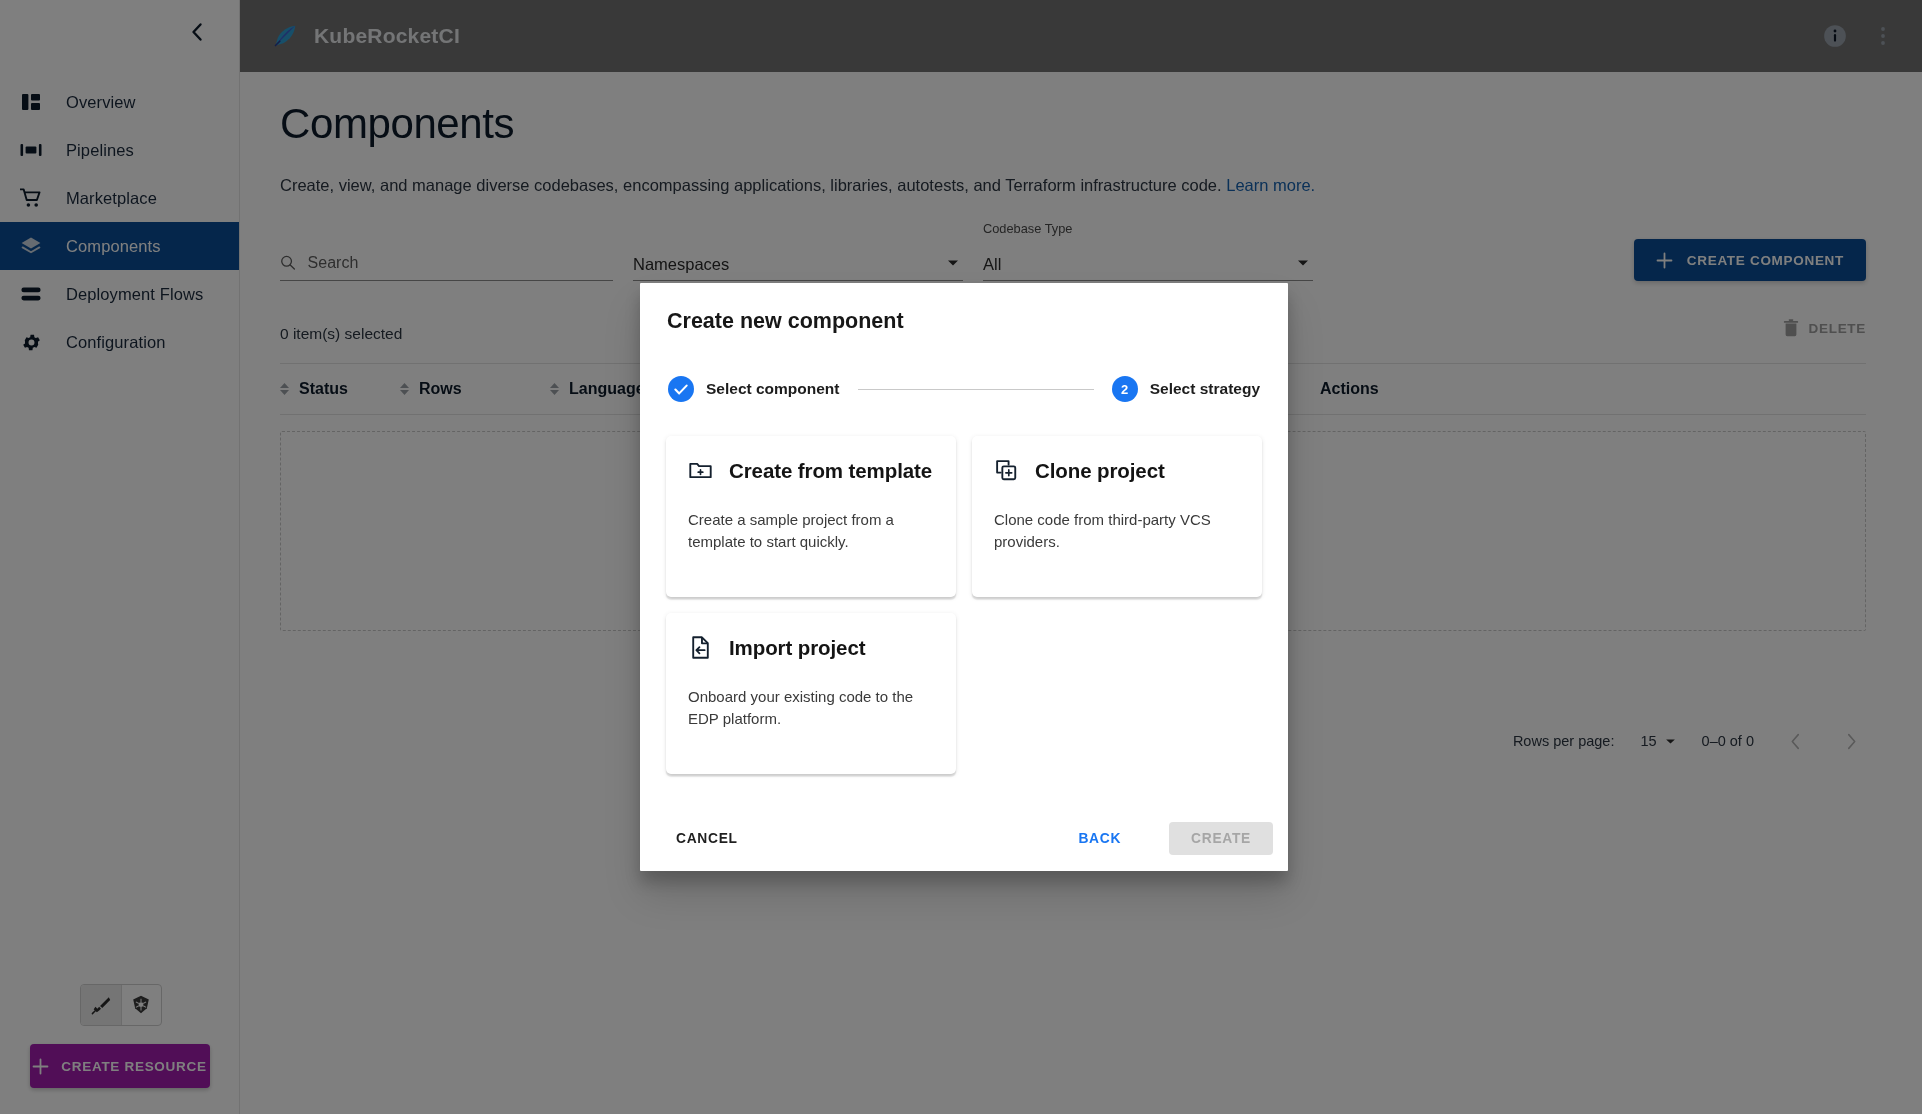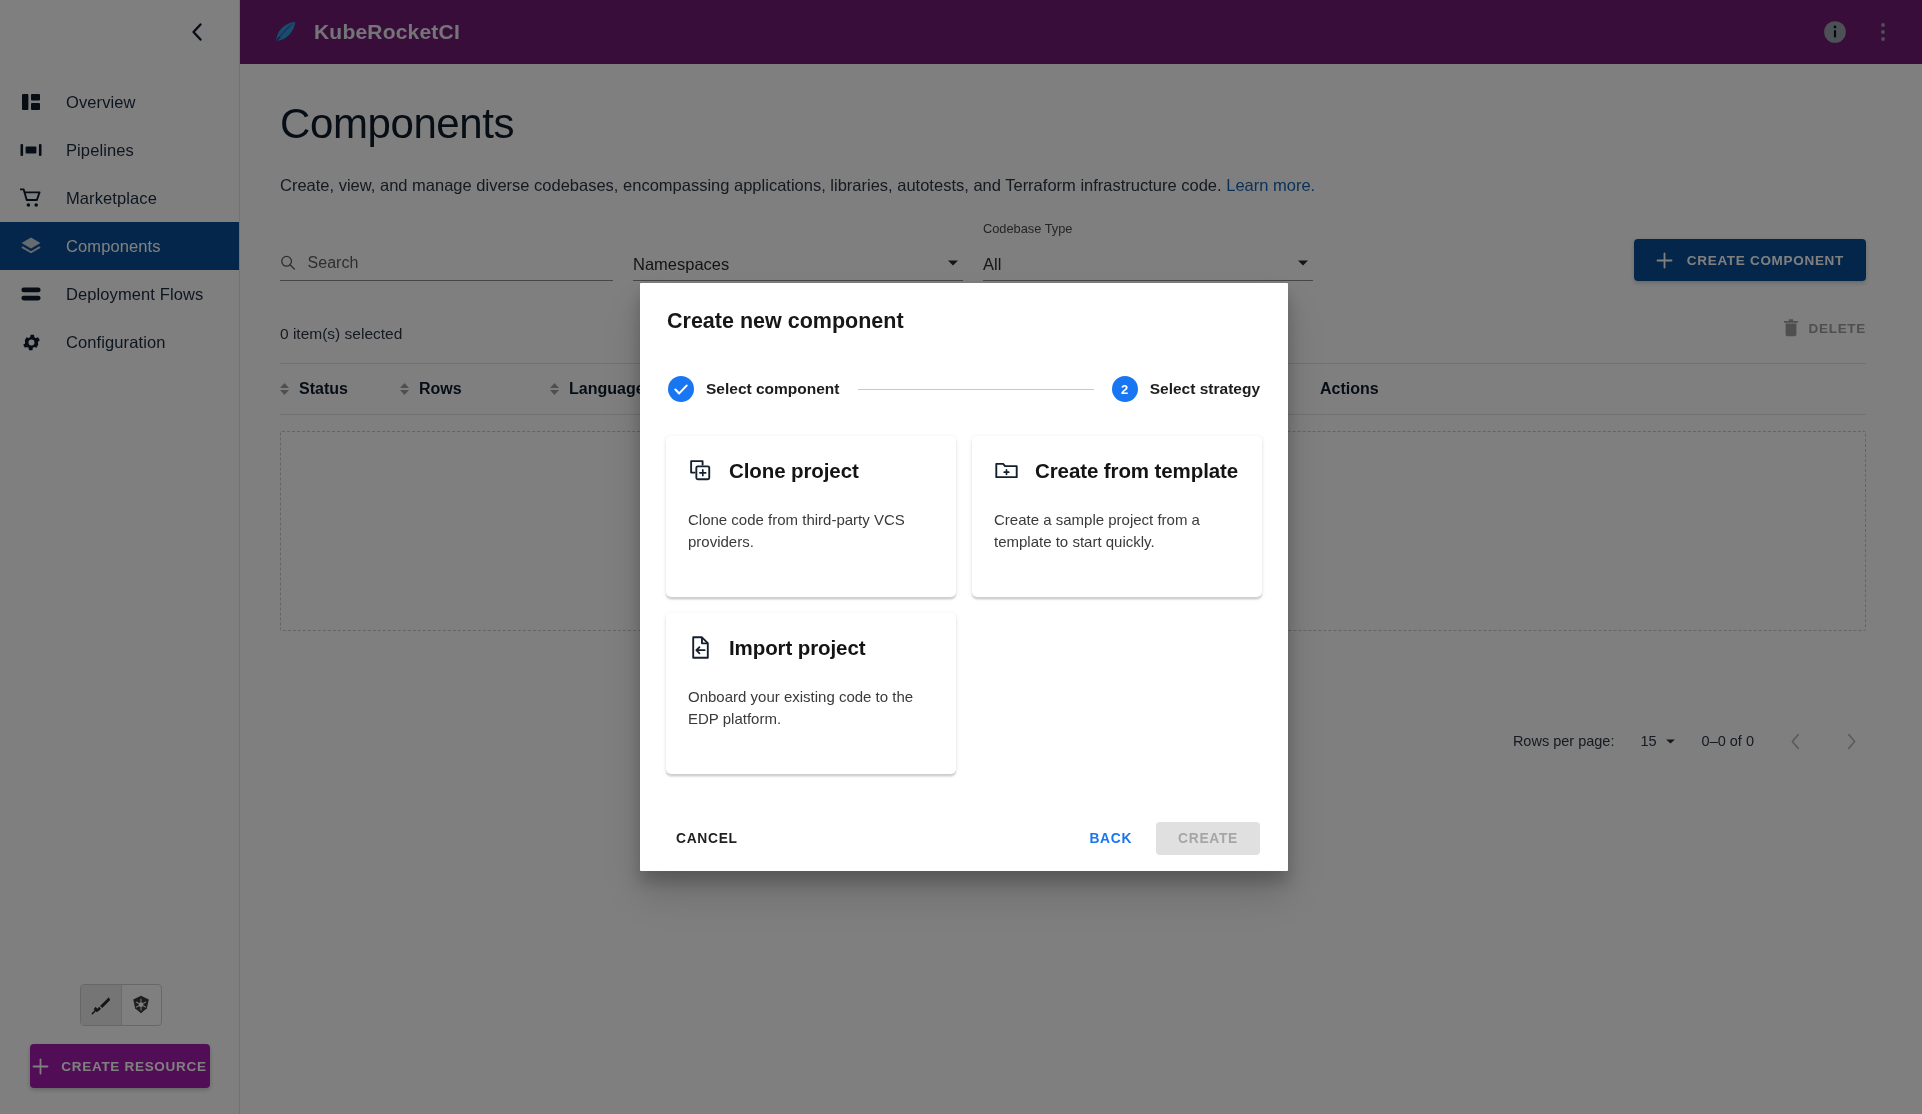--- a/index.html
+++ b/index.html
@@ -47,22 +47,22 @@
   .toggle-btn + .toggle-btn { border-left:1px solid #d8d8d8; }
   .create-resource {
     margin:0 auto; width:180px; height:44px; background:#a21caf; color:#ffffff;
     border-radius:4px; display:flex; align-items:center; justify-content:center;
     gap:12px; font-size:13.5px; font-weight:600; letter-spacing:.7px; cursor:pointer;
     box-shadow:0 2px 4px rgba(0,0,0,.22);
   }
 
   
   .topbar {
-    position:absolute; left:240px; top:0; right:0; height:64px;
-    background:#701a75; display:flex; align-items:center; z-index:2;
+    position:absolute; left:240px; top:0; right:0; height:72px;
+    background:#737373; display:flex; align-items:center; z-index:2;
   }
   .brand { display:flex; align-items:center; gap:16px; padding-left:32px; }
   .brand-name { color:#e8eaed; font-size:21px; font-weight:600; letter-spacing:.2px; }
   .topbar-right { margin-left:auto; display:flex; align-items:center; gap:14px; padding-right:22px; }
   .icon-btn { width:34px; height:34px; display:flex; align-items:center; justify-content:center; cursor:pointer; }
 
   
   .main {
     position:absolute; left:240px; top:64px; right:0; bottom:0;
     background:#ffffff; padding:36px 56px 0 40px; overflow:hidden;
@@ -144,22 +144,22 @@
   .card {
     background:#ffffff; border-radius:5px; padding:22px 22px 24px 22px;
     box-shadow:0 2px 2px rgba(0,0,0,.1), 0 1px 5px rgba(0,0,0,.09), 0 3px 1px rgba(0,0,0,.06);
     cursor:pointer; min-height:161px;
   }
   .card-head { display:flex; align-items:center; gap:16px; }
   .card-title { font-size:20.5px; font-weight:700; color:#141414; letter-spacing:-.1px; }
   .card-desc { margin-top:26px; font-size:15px; color:#3a3a3a; line-height:1.48; }
 
   .modal-actions {
-    margin:34px -26px 0 -26px; padding:14px 28px 16px 26px;
-    display:flex; align-items:center;
+    margin:34px -26px 0 -26px; padding:14px 15px 16px 26px;
+    display:flex; align-items:center;gap:24px;
   }
   .btn-text {
     font-size:13.8px; font-weight:600; letter-spacing:.7px; cursor:pointer;
     padding:8px 10px; border-radius:4px;
   }
   .btn-cancel { color:#1f1f1f; }
   .btn-back { color:#1976f2; margin-left:auto; }
   .btn-create {
     background:#e0e0e0; color:#a6a6a6; margin-left:14px; padding:9px 22px;
     font-size:13.8px; font-weight:600; letter-spacing:.7px; border-radius:4px; cursor:default;
@@ -463,38 +463,38 @@
       <div class="step">
         <span class="step-circle">2</span>
         <span class="step-label">Select strategy</span>
       </div>
     </div>
 
     <div class="cards">
       <div class="card">
         <div class="card-head">
           <svg width="25" height="25" viewBox="0 0 24 24">
+            <path d="M2.2 5.6h6.6l1.8 2.2h11.2v10.6H2.2Z" fill="none" stroke="#14202e" stroke-width="1.8" stroke-linejoin="round"></path>
+            <path d="M12 11.4v4.4M9.8 13.6h4.4" stroke="#14202e" stroke-width="1.6" stroke-linecap="round"></path>
+          </svg>
+          <span class="card-title">Create from template</span>
+        </div>
+        <div class="card-desc">Create a sample project from a template to start quickly.</div>
+      </div>
+
+      <div class="card">
+        <div class="card-head">
+          <svg width="25" height="25" viewBox="0 0 24 24">
             <path d="M3 3h11v3.4M3 3v11h3.4" fill="none" stroke="#14202e" stroke-width="1.8" stroke-linecap="round" stroke-linejoin="round"></path>
             <rect x="8" y="8" width="12.4" height="12.4" rx="1.4" fill="none" stroke="#14202e" stroke-width="1.8"></rect>
             <path d="M14.2 11.4v5.6M11.4 14.2h5.6" stroke="#14202e" stroke-width="1.6" stroke-linecap="round"></path>
           </svg>
           <span class="card-title">Clone project</span>
         </div>
         <div class="card-desc">Clone code from third-party VCS providers.</div>
-      </div>
-
-      <div class="card">
-        <div class="card-head">
-          <svg width="25" height="25" viewBox="0 0 24 24">
-            <path d="M2.2 5.6h6.6l1.8 2.2h11.2v10.6H2.2Z" fill="none" stroke="#14202e" stroke-width="1.8" stroke-linejoin="round"></path>
-            <path d="M12 11.4v4.4M9.8 13.6h4.4" stroke="#14202e" stroke-width="1.6" stroke-linecap="round"></path>
-          </svg>
-          <span class="card-title">Create from template</span>
-        </div>
-        <div class="card-desc">Create a sample project from a template to start quickly.</div>
       </div>
 
       <div class="card">
         <div class="card-head">
           <svg width="25" height="25" viewBox="0 0 24 24">
             <path d="M5 2.2h8.4L19 7.8v14H5Z" fill="none" stroke="#14202e" stroke-width="1.8" stroke-linejoin="round"></path>
             <path d="M13.4 2.2V8H19" fill="none" stroke="#14202e" stroke-width="1.8" stroke-linejoin="round"></path>
             <path d="M16 14.6H8.2M11 11.6 L8 14.6 L11 17.6" fill="none" stroke="#14202e" stroke-width="1.7" stroke-linecap="round" stroke-linejoin="round"></path>
           </svg>
           <span class="card-title">Import project</span>

